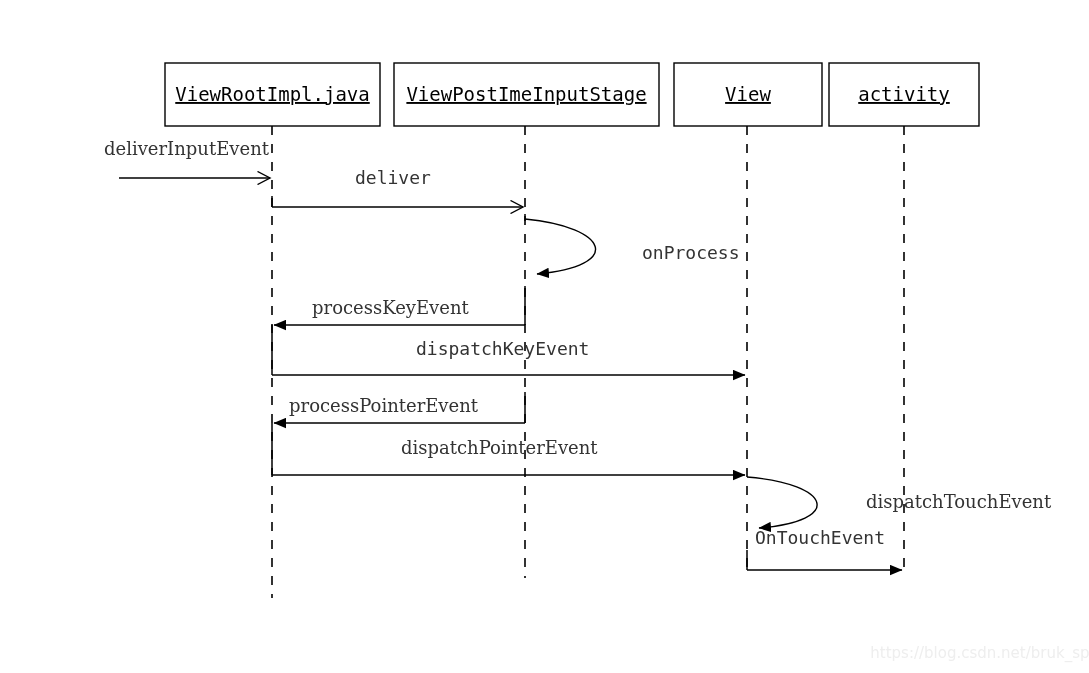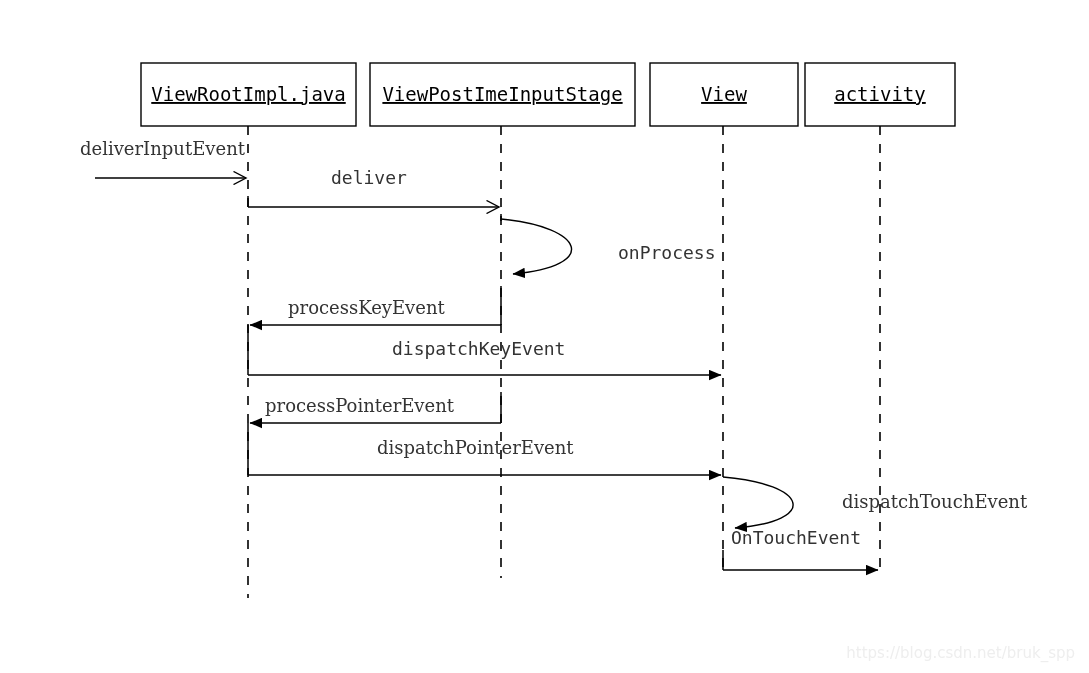--- a/index.html
+++ b/index.html
@@ -13,20 +13,21 @@
     font-family: "DejaVu Serif", serif;
     position: relative;
     overflow: hidden;
   }
   #diagram-root {
     position: absolute;
     left: 0;
     top: 0;
     width: 881px;
     height: 673px;
+    padding-left: 24px;
   }
   svg#seq {
     display: block;
     width: 1089px;
     height: 673px;
   }
   .lifeline-box {
     fill: #ffffff;
     stroke: #000000;
     stroke-width: 1.4;

